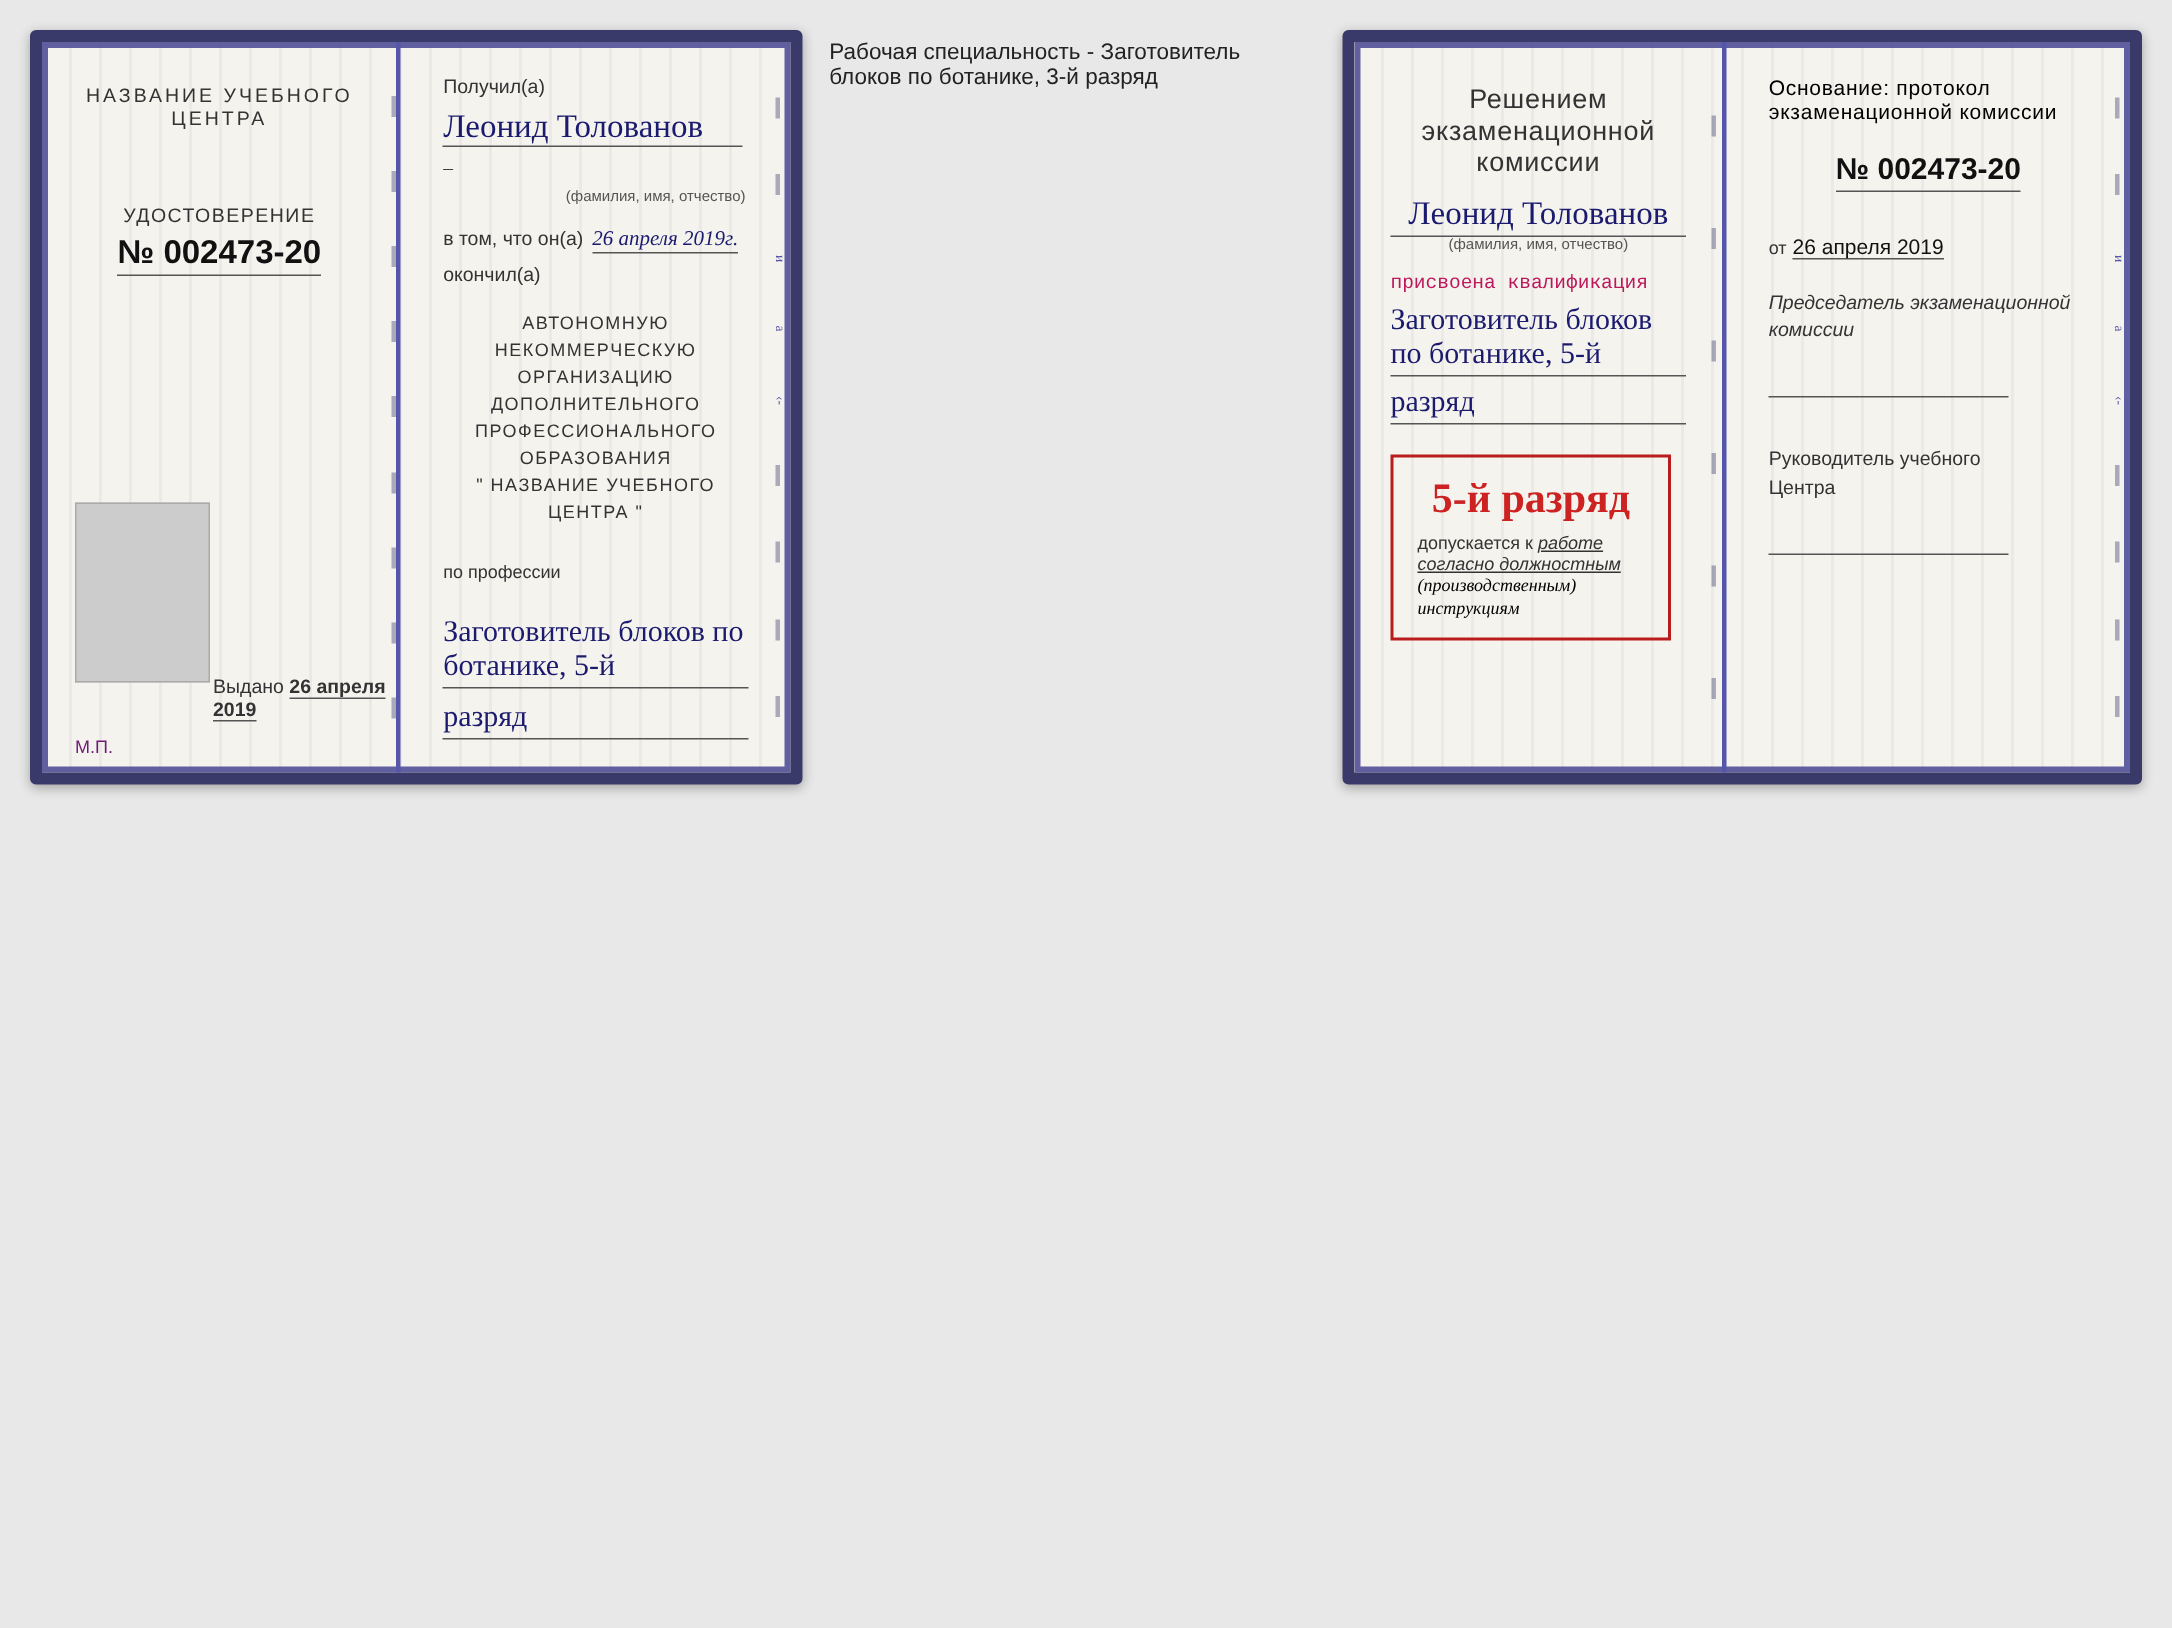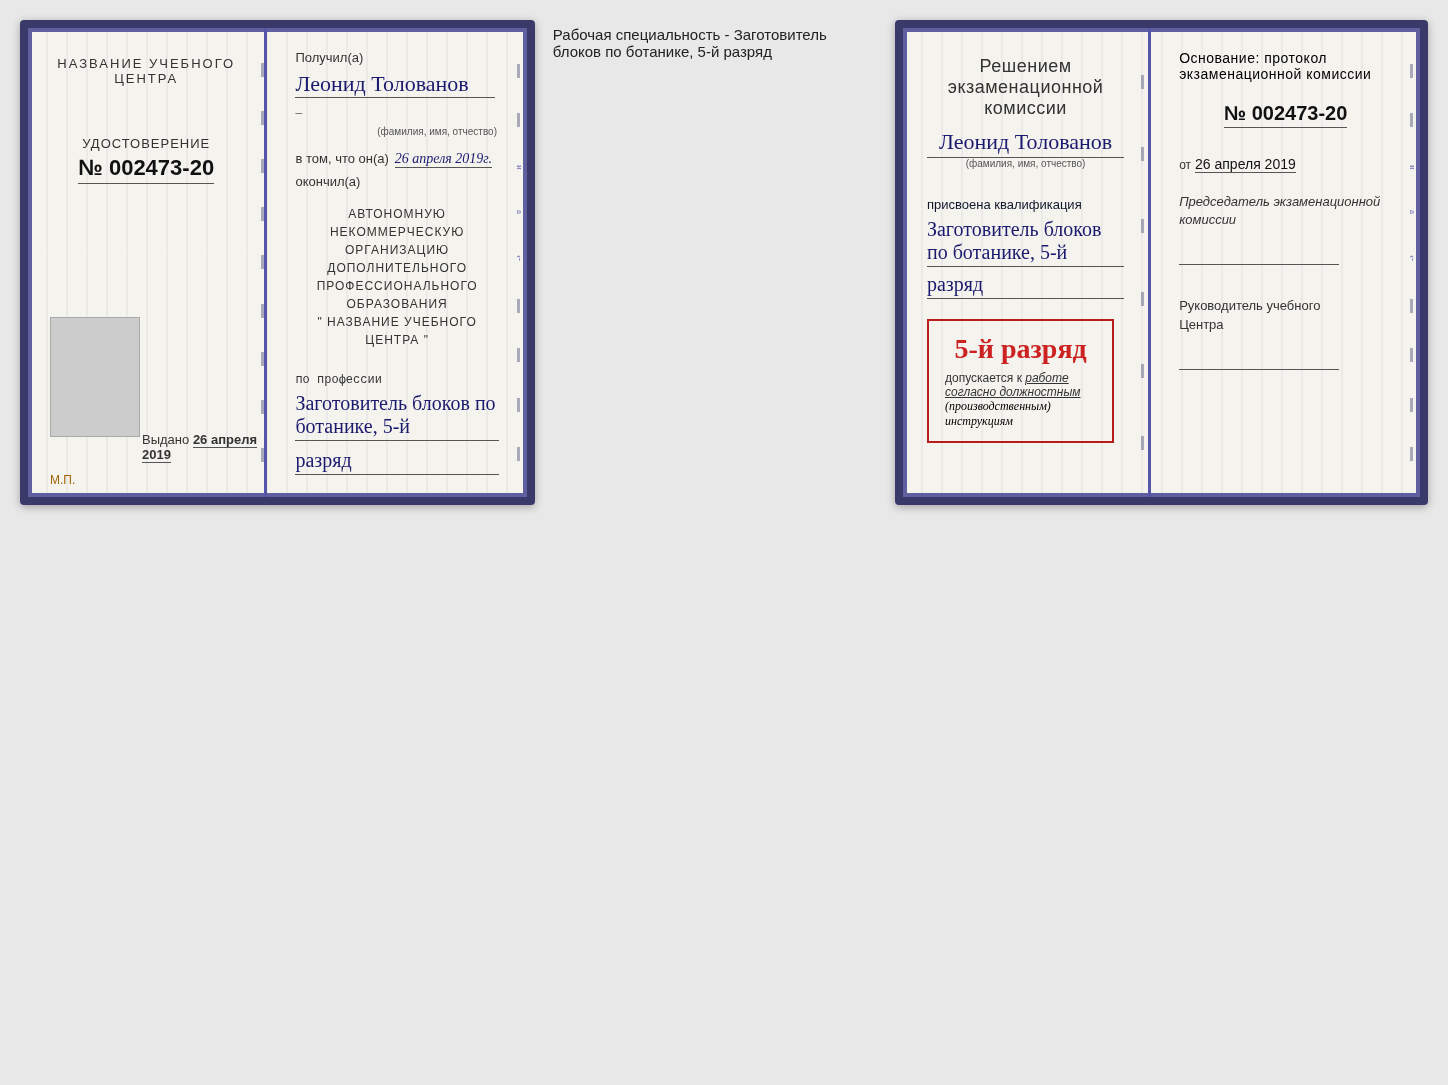--- a/index.html
+++ b/index.html
@@ -115,21 +115,21 @@
       font-weight: bold;
       border-bottom: 1px solid #555;
     }
 
     .mp-label {
       position: absolute;
       bottom: 10px;
       left: 22px;
       font-size: 12px;
       font-family: Arial, sans-serif;
-      color: #a16207;
+      color: #701a75;
     }
 
     
     .poluchil-line {
       display: flex;
       align-items: baseline;
       gap: 6px;
       margin-bottom: 6px;
       flex-wrap: wrap;
     }
@@ -196,23 +196,23 @@
       font-size: 12px;
       text-transform: uppercase;
       letter-spacing: 1px;
     }
 
     .poprofessii-block {
       margin-top: 8px;
     }
     .poprofessii-label {
       font-size: 12px;
-      font-family: Liberation Mono, monospace;
-      color: #333;
-      margin-bottom: 5px;
+      font-family: Liberation Sans, sans-serif;
+      color: #333;
+      margin-bottom: 22px;
     }
     .profession-name {
       font-size: 20px;
       font-family: 'Brush Script MT', cursive;
       color: #1a1a6e;
       border-bottom: 1px solid #555;
       display: block;
       padding-bottom: 2px;
     }
     .razryad-value {
@@ -255,25 +255,24 @@
     .fio-sub2 {
       font-size: 10px;
       color: #555;
       font-family: Arial, sans-serif;
       text-align: center;
       display: block;
       margin-bottom: 12px;
     }
     .prisvoena-label {
       font-size: 13px;
-      font-family: Liberation Sans, sans-serif;
-      color: #0f172a;
+      font-family: Liberation Mono, monospace;
+      color: #be185d;
       text-align: center;
       margin-bottom: 6px;
-      margin-top: 16px;
     }
     .profession2-name {
       font-size: 20px;
       font-family: 'Brush Script MT', cursive;
       color: #1a1a6e;
       border-bottom: 1px solid #555;
       display: block;
       text-align: left;
       padding-bottom: 2px;
       margin-bottom: 6px;
@@ -474,21 +473,21 @@
         <span class="rm-text-i">а</span>
         <span class="rm-text-i">‹-</span>
         <div class="rm-line"></div>
           <div class="rm-line"></div>
           <div class="rm-line"></div>
         <div class="rm-line"></div>
       </div>
     </div>
   </div>
 
-  <div class="specialty-text">Рабочая специальность - Заготовитель блоков по ботанике, 5-й разряд</div>
+  <div class="specialty-text">Рабочая специальность - Заготовитель блоков по ботанике, 3-й разряд</div>
 
   <div class="document-card">
 
     <div class="card-left" style="align-items:flex-start;">
       <div class="resheniem-block" style="text-align:center; width:100%;">Решением экзаменационной комиссии</div>
 
       <span class="leonid-name" style="width:100%; display:block; text-align:center;">Леонид Толованов</span>
       <span class="fio-sub2" style="width:100%;">(фамилия, имя, отчество)</span>
 
       <div class="prisvoena-label" style="width:100%; text-align:left;">присвоена квалификация</div>

